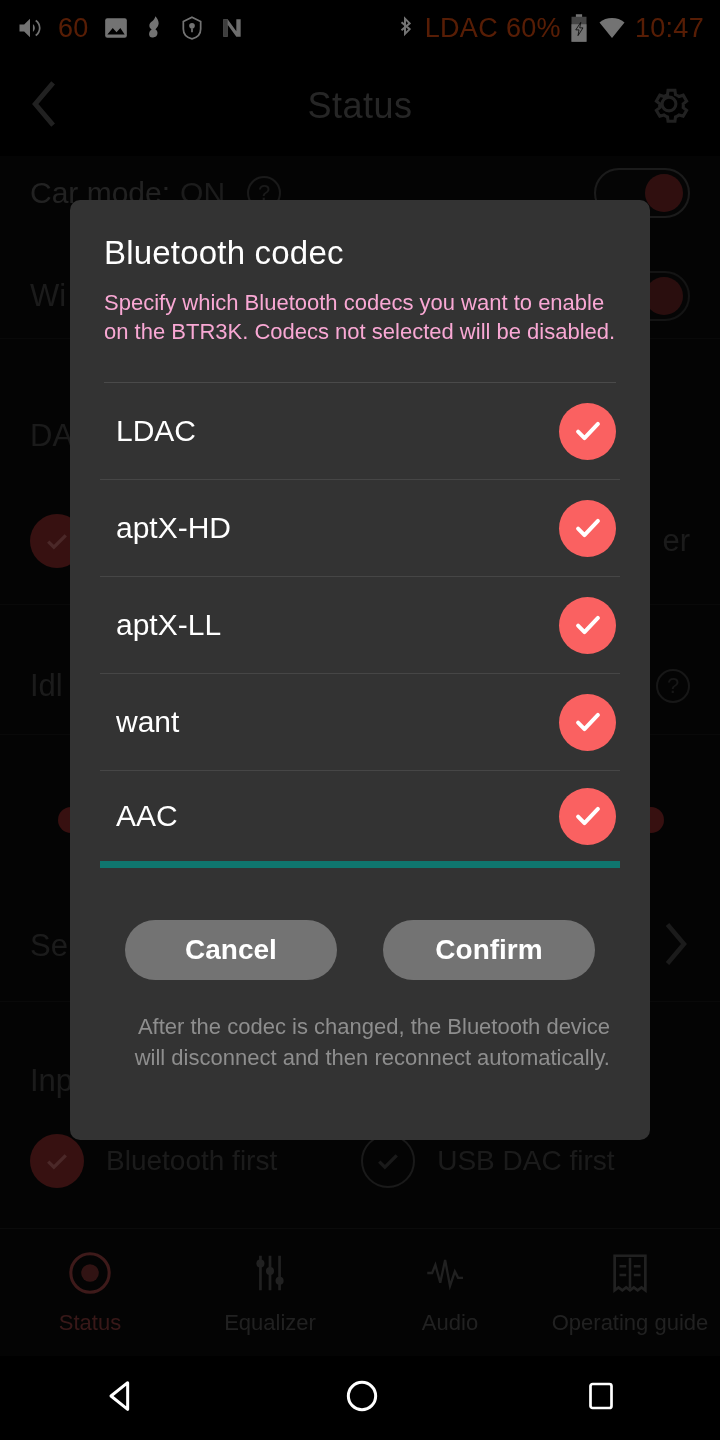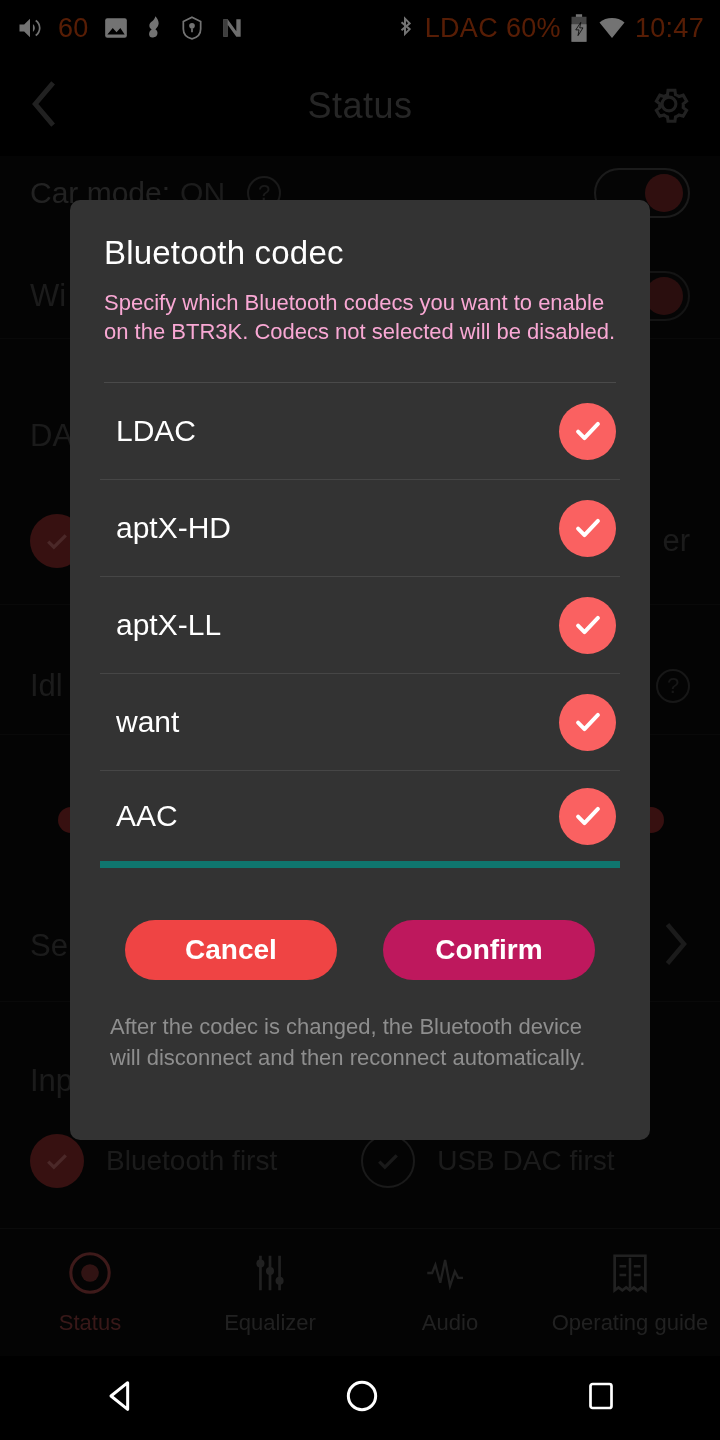--- a/index.html
+++ b/index.html
@@ -127,24 +127,24 @@
   .dlg-actions {
     display:flex; align-items:center; justify-content:center;
     gap:46px; margin-top:52px;
   }
   .btn {
     height:60px; min-width:212px; border-radius:30px;
     display:flex; align-items:center; justify-content:center;
     font-size:28px; color:#fff; border:none; cursor:pointer;
     font-family:"Liberation Sans", sans-serif; font-weight:bold;
   }
-  .btn-cancel { background:#ef4444; }
-  .btn-confirm { background:#be185d; }
+  .btn-cancel { background:#737373; }
+  .btn-confirm { background:#737373; }
   .dlg-note {
-    margin-top:32px; padding:0 40px; text-align:left;
+    margin-top:32px; padding:0 40px; text-align:right;
     font-size:22px; color:#8e8e8e; line-height:1.4;
   }
 </style>
 </head>
 <body>
 
 <div class="screen">
 
   <div class="statusbar">
     <div class="sb-left">

